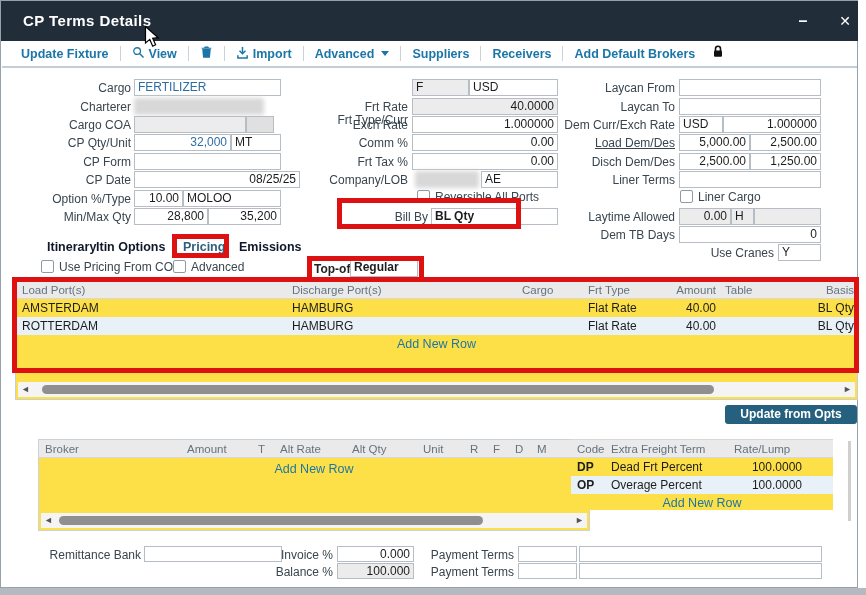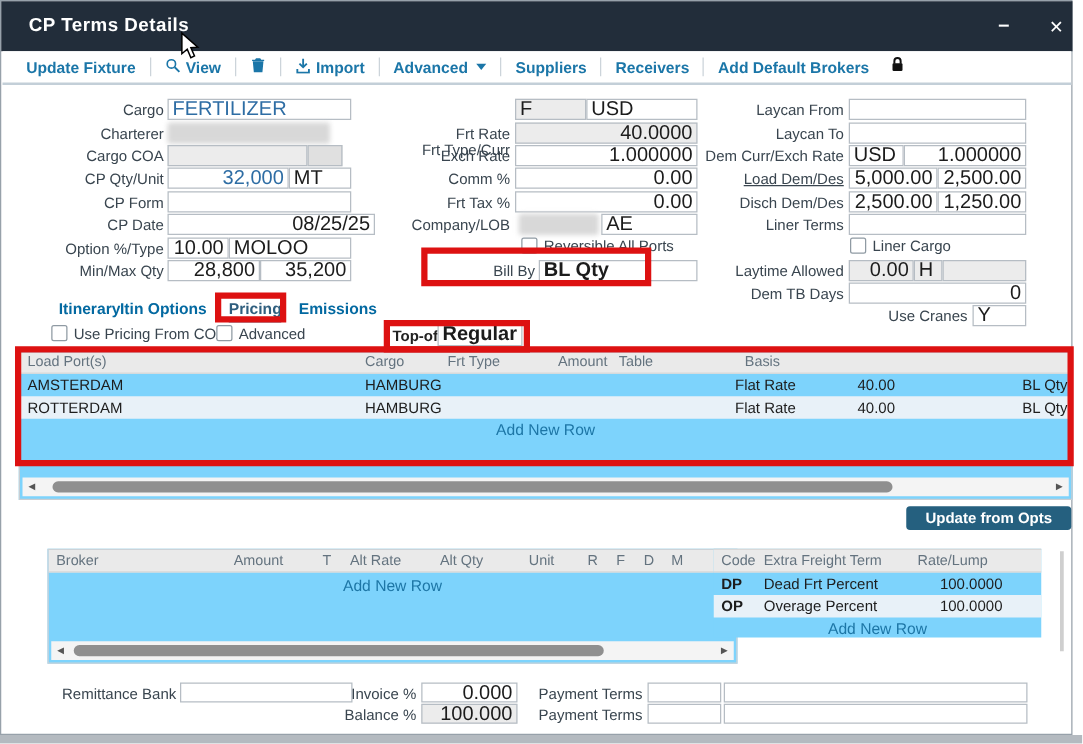--- a/index.html
+++ b/index.html
@@ -15,36 +15,36 @@
   
   .toolbar{position:absolute;left:1px;top:40px;width:855px;height:27px;background:#fff;
            border-bottom:2px solid #c3cfd8;display:flex;align-items:center;padding-left:19px;box-sizing:border-box;}
   .tbi{color:#1b76a8;font-size:12.5px;font-weight:bold;white-space:nowrap;display:flex;align-items:center;gap:4px;}
   .tdiv{width:1px;height:15px;background:#ccd4da;margin:0 11px;}
   .caret{width:0;height:0;border-left:4px solid transparent;border-right:4px solid transparent;
          border-top:5px solid #1b76a8;margin-left:3px;}
   
   .lbl{position:absolute;font-size:12px;color:#39454f;text-align:right;white-space:nowrap;}
   .fld{position:absolute;box-sizing:border-box;height:17px;border:1px solid #b6bdc4;background:#fff;
-       font-size:16px;color:#1c1c1c;padding:0 3px;line-height:15px;white-space:nowrap;overflow:hidden;}
+       font-size:12px;color:#1c1c1c;padding:0 3px;line-height:15px;white-space:nowrap;overflow:hidden;}
   .ro{background:#ececec;}
   .ro2{background:#e0e0e0;}
   .rt{text-align:right;}
   .blue{color:#2e6da4;}
   .bold{font-weight:bold;}
   .redact{position:absolute;background:#d8d8d8;filter:blur(2px);border-radius:2px;}
   .cb{position:absolute;width:13px;height:13px;border:1px solid #8f9aa3;border-radius:2px;background:#fff;box-sizing:border-box;}
   .cblbl{position:absolute;font-size:12px;color:#39454f;white-space:nowrap;}
   
-  .tab{position:absolute;top:239px;font-size:12.5px;font-weight:bold;color:#0369a1;white-space:nowrap;}
+  .tab{position:absolute;top:239px;font-size:12.5px;font-weight:bold;color:#0f172a;white-space:nowrap;}
   .tab.active{color:#2f5e7e;border-bottom:2px solid #44708d;padding-bottom:2px;}
   
   .anno{position:absolute;border:5px solid #dd1111;box-sizing:border-box;z-index:60;pointer-events:none;}
   
-  .grid{position:absolute;box-sizing:border-box;background:#7dd3fc;}
+  .grid{position:absolute;box-sizing:border-box;background:#fde047;}
   .pgrid{left:14px;top:280px;width:843px;height:119px;border:1px solid #c8ced3;}
   .ghead{display:flex;height:16px;background:#eaeaea;border-bottom:1px solid #d8d8d8;
          font-size:11.5px;color:#64737f;align-items:center;}
   .grow{display:flex;height:18px;align-items:center;font-size:12px;color:#1d1d1d;}
   .alt{background:#e8f1f8;}
   .cell{box-sizing:border-box;padding-left:6px;white-space:nowrap;overflow:hidden;}
   .cellr{box-sizing:border-box;text-align:right;padding-right:3px;white-space:nowrap;}
   .c0{width:270px}.c1{width:230px}.c2{width:66px}.c3{width:84px}.c4{width:53px}.c5{width:85px}.c6{width:53px}
   .b0{width:142px}.b1{width:71px}.b2{width:22px}.b3{width:72px}.b4{width:71px}.b5{width:47px}
   .b6{width:23px}.b7{width:22px}.b8{width:22px}.b9{width:27px}
@@ -221,20 +221,21 @@
     <div class="cb" style="left:40px;top:259px;"></div>
     <div class="cblbl" style="left:58px;top:259px;">Use Pricing From COA</div>
     <div class="cb" style="left:172px;top:259px;"></div>
     <div class="cblbl" style="left:190px;top:259px;">Advanced</div>
     <div class="cblbl" style="left:313px;top:261px;font-weight:bold;color:#222;">Top-off</div>
     <div class="fld bold" style="left:349px;top:258px;width:68px;height:18px;">Regular</div>
 
     <div class="grid pgrid">
       <div class="ghead">
         <div class="cell c0">Load Port(s)</div>
+        <div class="cell c1">Discharge Port(s)</div>
         <div class="cell c2">Cargo</div>
         <div class="cell c3">Frt Type</div>
         <div class="cellr c4">Amount</div>
         <div class="cell c5">Table</div>
         <div class="cellr c6">Basis</div>
       </div>
       <div class="grow">
         <div class="cell c0">AMSTERDAM</div>
         <div class="cell c1">HAMBURG</div>
         <div class="cell c2"></div>

